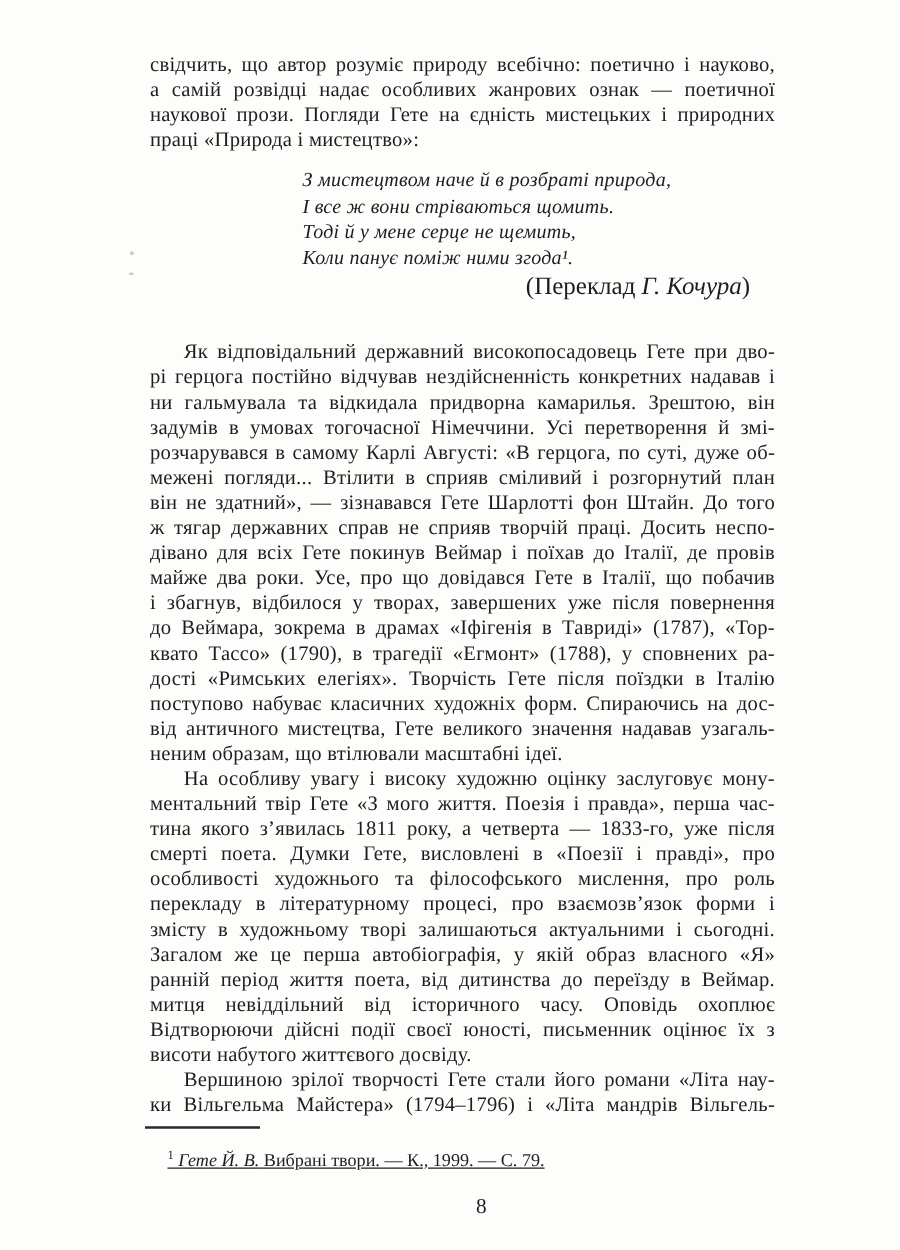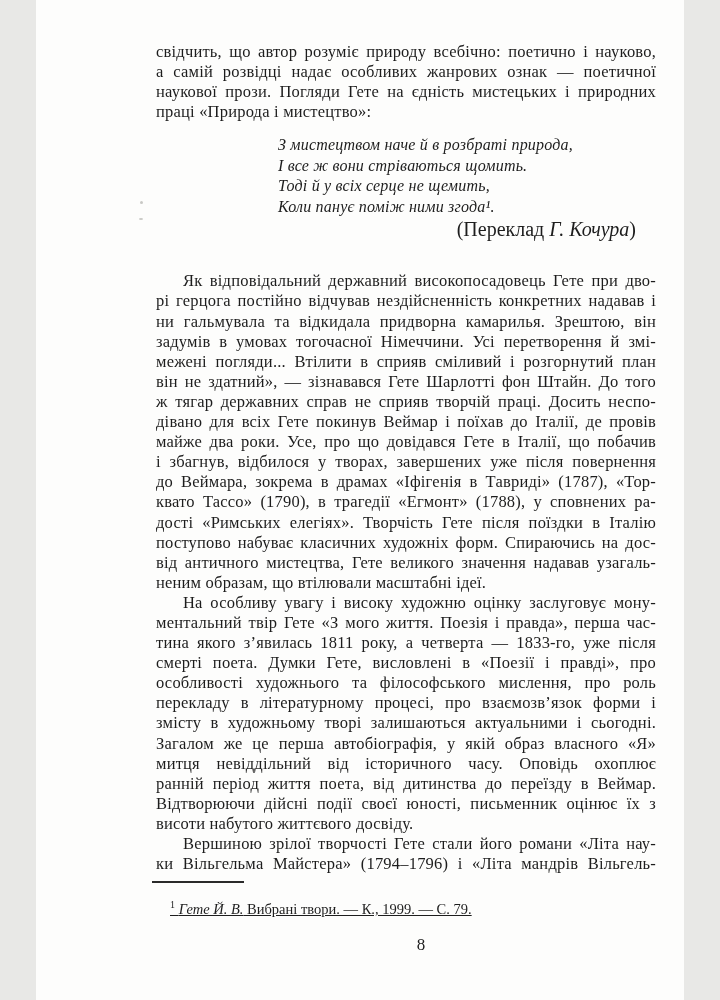--- a/index.html
+++ b/index.html
@@ -1,19 +1,19 @@
 <!DOCTYPE html>
 <html><head>
 <meta charset="utf-8">
 <style>
   html,body { margin:0; padding:0; }
   body { background:#e8e8e6; font-family:"Liberation Serif", serif; }
   .page {
     position:relative;
-    width:648px; height:1000px;
+    width:720px; height:1000px;
     margin:0 auto;
     background:#fdfdfc;
     color:#1d1d1d;
     overflow:hidden;
   }
   .text-block {
     position:absolute;
     left:120px; top:42px;
     width:500px;
   }
@@ -79,31 +79,32 @@
     <div class="para para-1">
         <div class="line">свідчить, що автор розуміє природу всебічно: поетично і науково,</div>
         <div class="line">а самій розвідці надає особливих жанрових ознак — поетичної</div>
         <div class="line">наукової прози. Погляди Гете на єдність мистецьких і природних</div>
         <div class="line">праці «Природа і мистецтво»:</div>
       </div>
 
     <div class="poem">
         <div class="line">З мистецтвом наче й в розбраті природа,</div>
         <div class="line">І все ж вони стріваються щомить.</div>
-        <div class="line">Тоді й у всіх серце не щемить,</div>
+        <div class="line">Тоді й у мене серце не щемить,</div>
         <div class="line">Коли панує поміж ними згода¹.</div>
       </div>
 
     <div class="attribution"><span>(Переклад </span><span class="it">Г. Кочура</span><span>)</span></div>
 
     <div class="para para-2 indented">
         <div class="line">Як відповідальний державний високопосадовець Гете при дво-</div>
         <div class="line">рі герцога постійно відчував нездійсненність конкретних надавав і</div>
         <div class="line">ни гальмувала та відкидала придворна камарилья. Зрештою, він</div>
         <div class="line">задумів в умовах тогочасної Німеччини. Усі перетворення й змі-</div>
+        <div class="line">розчарувався в самому Карлі Августі: «В герцога, по суті, дуже об-</div>
         <div class="line">межені погляди... Втілити в сприяв сміливий і розгорнутий план</div>
         <div class="line">він не здатний», — зізнавався Гете Шарлотті фон Штайн. До того</div>
         <div class="line">ж тягар державних справ не сприяв творчій праці. Досить неспо-</div>
         <div class="line">дівано для всіх Гете покинув Веймар і поїхав до Італії, де провів</div>
         <div class="line">майже два роки. Усе, про що довідався Гете в Італії, що побачив</div>
         <div class="line">і збагнув, відбилося у творах, завершених уже після повернення</div>
         <div class="line">до Веймара, зокрема в драмах «Іфігенія в Тавриді» (1787), «Тор-</div>
         <div class="line">квато Тассо» (1790), в трагедії «Егмонт» (1788), у сповнених ра-</div>
         <div class="line">дості «Римських елегіях». Творчість Гете після поїздки в Італію</div>
         <div class="line">поступово набуває класичних художніх форм. Спираючись на дос-</div>
@@ -113,22 +114,22 @@
 
     <div class="para indented">
         <div class="line">На особливу увагу і високу художню оцінку заслуговує мону-</div>
         <div class="line">ментальний твір Гете «З мого життя. Поезія і правда», перша час-</div>
         <div class="line">тина якого з’явилась 1811 року, а четверта — 1833-го, уже після</div>
         <div class="line">смерті поета. Думки Гете, висловлені в «Поезії і правді», про</div>
         <div class="line">особливості художнього та філософського мислення, про роль</div>
         <div class="line">перекладу в літературному процесі, про взаємозв’язок форми і</div>
         <div class="line">змісту в художньому творі залишаються актуальними і сьогодні.</div>
         <div class="line">Загалом же це перша автобіографія, у якій образ власного «Я»</div>
+        <div class="line">ранній період життя поета, від дитинства до переїзду в Веймар.</div>
         <div class="line">митця невіддільний від історичного часу. Оповідь охоплює</div>
-        <div class="line">ранній період життя поета, від дитинства до переїзду в Веймар.</div>
         <div class="line">Відтворюючи дійсні події своєї юності, письменник оцінює їх з</div>
         <div class="line">висоти набутого життєвого досвіду.</div>
       </div>
 
     <div class="para indented justify-all">
         <div class="line">Вершиною зрілої творчості Гете стали його романи «Літа нау-</div>
         <div class="line">ки Вільгельма Майстера» (1794–1796) і «Літа мандрів Вільгель-</div>
       </div>
 
     <div class="footnote-rule"></div>

